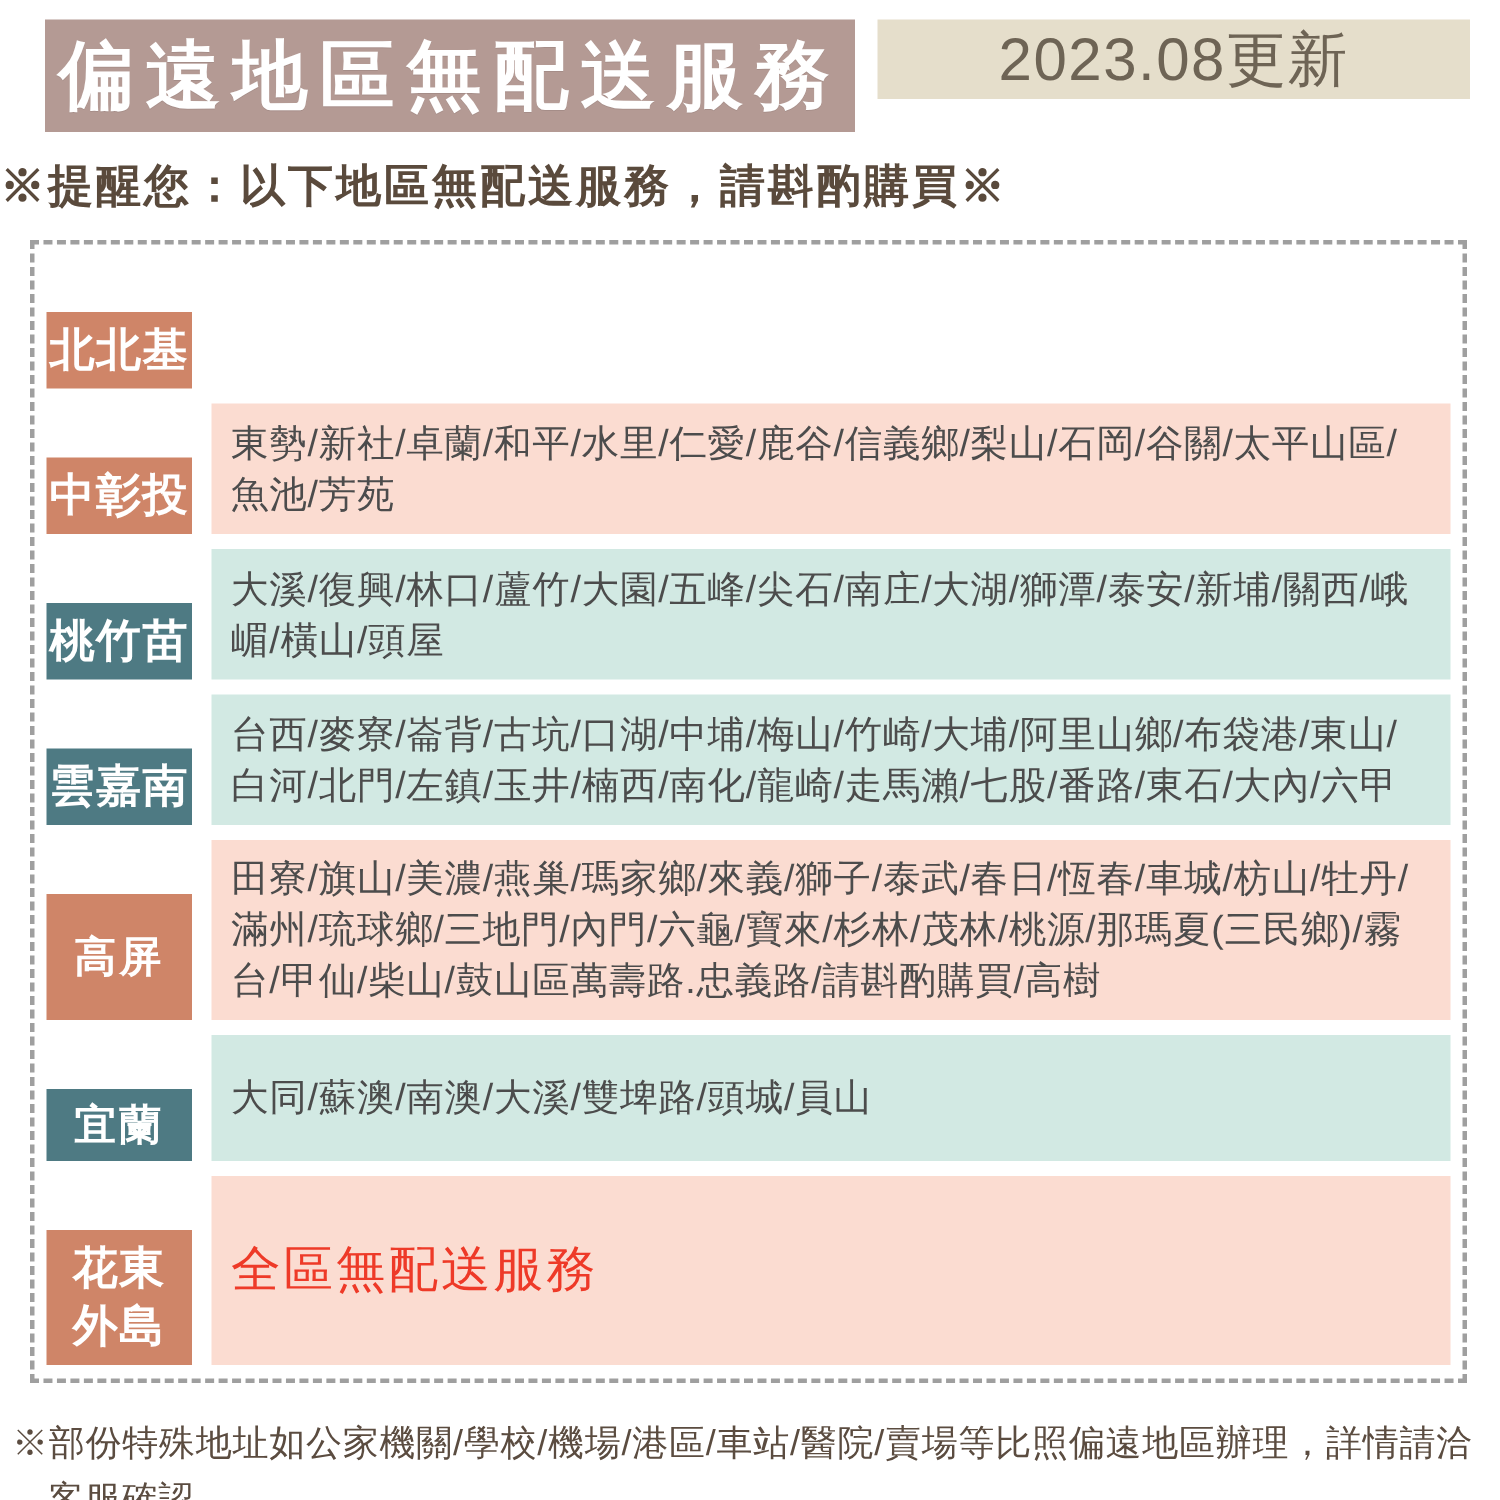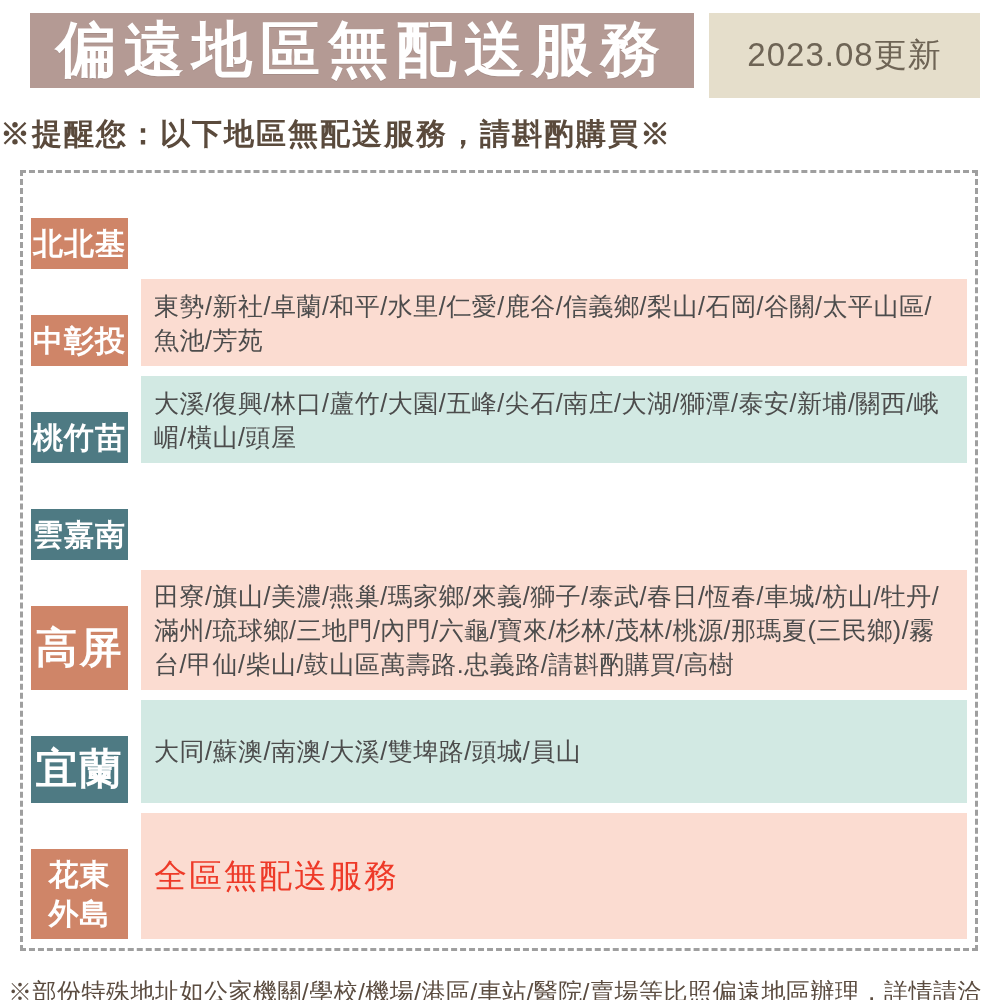--- a/index.html
+++ b/index.html
@@ -19,32 +19,32 @@
   * { box-sizing: border-box; }
   html, body {
     margin: 0; padding: 0;
     background: #ffffff;
     font-family: "Liberation Sans", sans-serif;
   }
   body { width: 1000px; height: 1000px; overflow: hidden; }
 
   .banner-row { display: flex; gap: 15px; margin: 13px 20px 0 30px; }
   .banner {
-    width: 664px; height: 75px;
+    width: 540px; height: 75px;
     background: var(--header-bg);
     color: #ffffff;
-    font-size: 60px; font-weight: bold; letter-spacing: 8px;
+    font-size: 50px; font-weight: bold; letter-spacing: 8px;
     display: flex; align-items: center; justify-content: center;
     text-shadow: 0 1px 0 rgba(0,0,0,0.08);
   }
   .update-box {
-    flex: 1; height: 85px;
+    flex: 1; height: 53px;
     background: var(--update-bg);
     color: var(--update-text);
-    font-size: 33px; letter-spacing: 1px;
+    font-size: 40px; letter-spacing: 1px;
     display: flex; align-items: center; justify-content: center;
   }
 
   .reminder {
     margin-top: 16px;
     text-align: left;
     font-size: 30px; font-weight: bold; letter-spacing: 2px;
     color: var(--reminder-text);
   }
 
@@ -59,21 +59,21 @@
   .region-label {
     width: 97px; min-width: 97px;
     display: flex; align-items: center; justify-content: center;
     text-align: center;
     color: #ffffff; font-weight: bold; font-size: 30px;
     line-height: 1.3; letter-spacing: 1px;
     white-space: pre-line;
     padding: 6px 0;
     margin-top: 36px;
   }
-  .region-label.big { font-size: 42px; letter-spacing: 2px; }
+  .region-label.big { font-size: 28px; letter-spacing: 2px; }
   .region-label.coral { background: var(--coral); }
   .region-label.teal  { background: var(--teal); }
   .region-content {
     flex: 1;
     display: flex; align-items: center;
     padding: 9px 13px;
     font-size: 25px; line-height: 34px; letter-spacing: 0.5px;
     color: var(--text);
     min-height: 56px;
   }
@@ -112,20 +112,21 @@
     <div class="region-content bg-pink">東勢/新社/卓蘭/和平/水里/仁愛/鹿谷/信義鄉/梨山/石岡/谷關/太平山區/魚池/芳苑</div>
   </div>
 
   <div class="region-row">
     <div class="region-label teal">桃竹苗</div>
     <div class="region-content bg-teal">大溪/復興/林口/蘆竹/大園/五峰/尖石/南庄/大湖/獅潭/泰安/新埔/關西/峨嵋/橫山/頭屋</div>
   </div>
 
   <div class="region-row">
     <div class="region-label teal">雲嘉南</div>
+    <div class="region-content bg-teal">台西/麥寮/崙背/古坑/口湖/中埔/梅山/竹崎/大埔/阿里山鄉/布袋港/東山/白河/北門/左鎮/玉井/楠西/南化/龍崎/走馬瀨/七股/番路/東石/大內/六甲</div>
   </div>
 
   <div class="region-row">
     <div class="region-label coral big">高屏</div>
     <div class="region-content bg-pink">田寮/旗山/美濃/燕巢/瑪家鄉/來義/獅子/泰武/春日/恆春/車城/枋山/牡丹/滿州/琉球鄉/三地門/內門/六龜/寶來/杉林/茂林/桃源/那瑪夏(三民鄉)/霧台/甲仙/柴山/鼓山區萬壽路.忠義路/請斟酌購買/高樹</div>
   </div>
 
   <div class="region-row">
     <div class="region-label teal big">宜蘭</div>
     <div class="region-content bg-teal">大同/蘇澳/南澳/大溪/雙埤路/頭城/員山</div>

